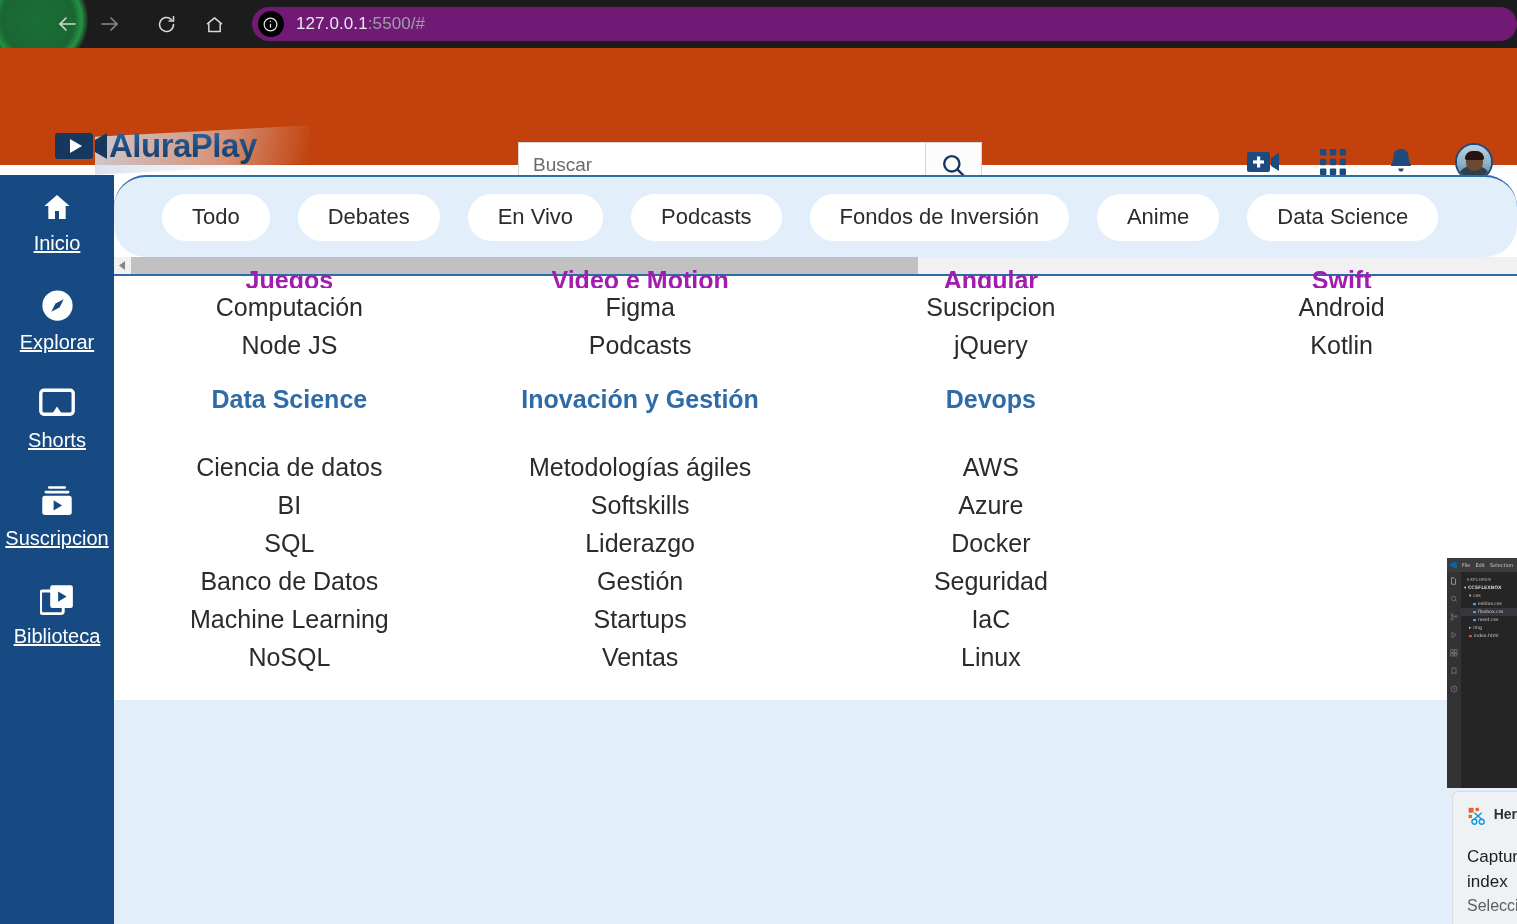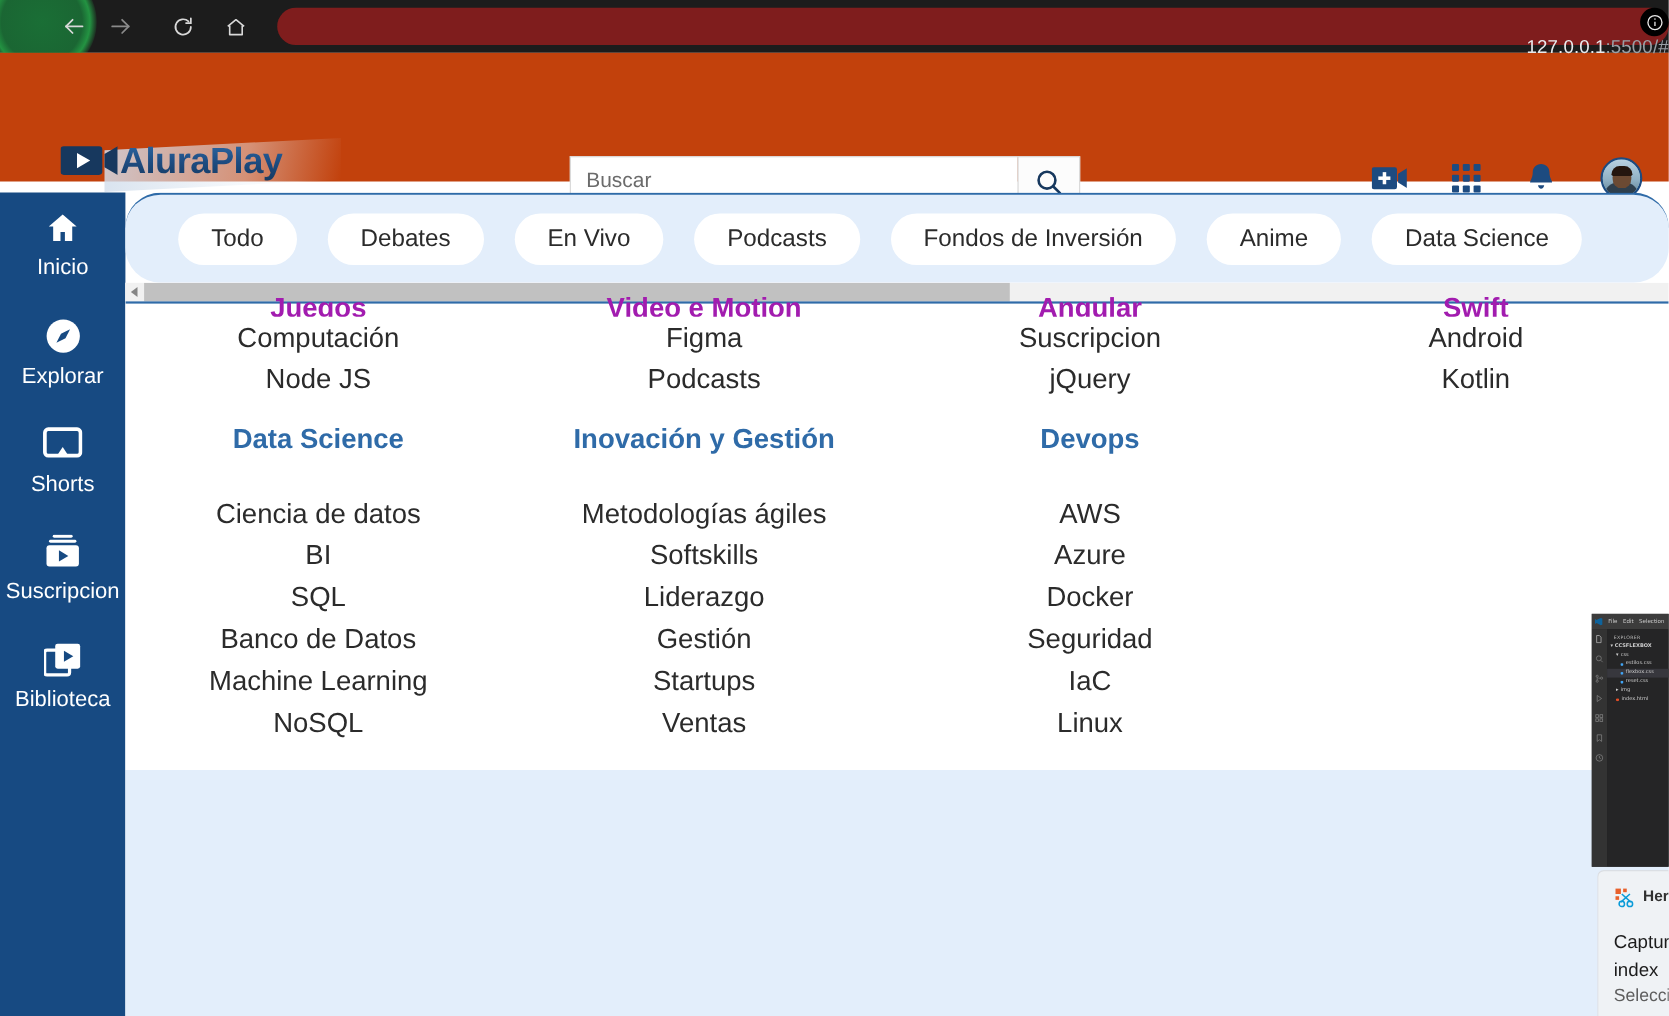--- a/index.html
+++ b/index.html
@@ -33,25 +33,24 @@
     color:#d8d8d8;
   }
   #nav-back { margin-left:46px; }
   #nav-forward { }
   #nav-reload { margin-left:14px; }
   #nav-home { margin-left:6px; }
   #omnibox {
     position:relative; z-index:3;
     margin-left:16px;
     height:34px; width:1310px;
-    background:#7f1d1d;
+    background:#701a75;
     border-radius:17px;
-    display:flex; align-items:flex-end;
+    display:flex; align-items:center;
     padding-left:6px;
-    flex-direction:column;
   }
   #site-info-badge {
     width:26px; height:26px; border-radius:50%;
     background:#000; display:flex; align-items:center; justify-content:center;
     color:#e8e8e8; flex:none;
   }
   #omnibox-url {
     margin-left:12px;
     font-size:17px; color:#e8eaed;
     letter-spacing:.1px;
@@ -132,20 +131,21 @@
     position:absolute; left:0; top:175px; width:114px; height:749px;
     background:#174a82;
     padding-top:16px;
   }
   .sidebar-item {
     display:flex; flex-direction:column; align-items:center;
     gap:9px;
     margin-bottom:34px;
     cursor:pointer;
     color:#ffffff;
+    text-decoration:underline;
   }
   .sidebar-label { font-size:20px; color:#ffffff; white-space:nowrap; }
 
   
   #chips-bar {
     position:absolute; left:114px; top:175px; width:1403px; height:82px;
     background:#e3eefb;
     border-top:2px solid #2f6ba8;
     display:flex; align-items:center;
     gap:28px;

